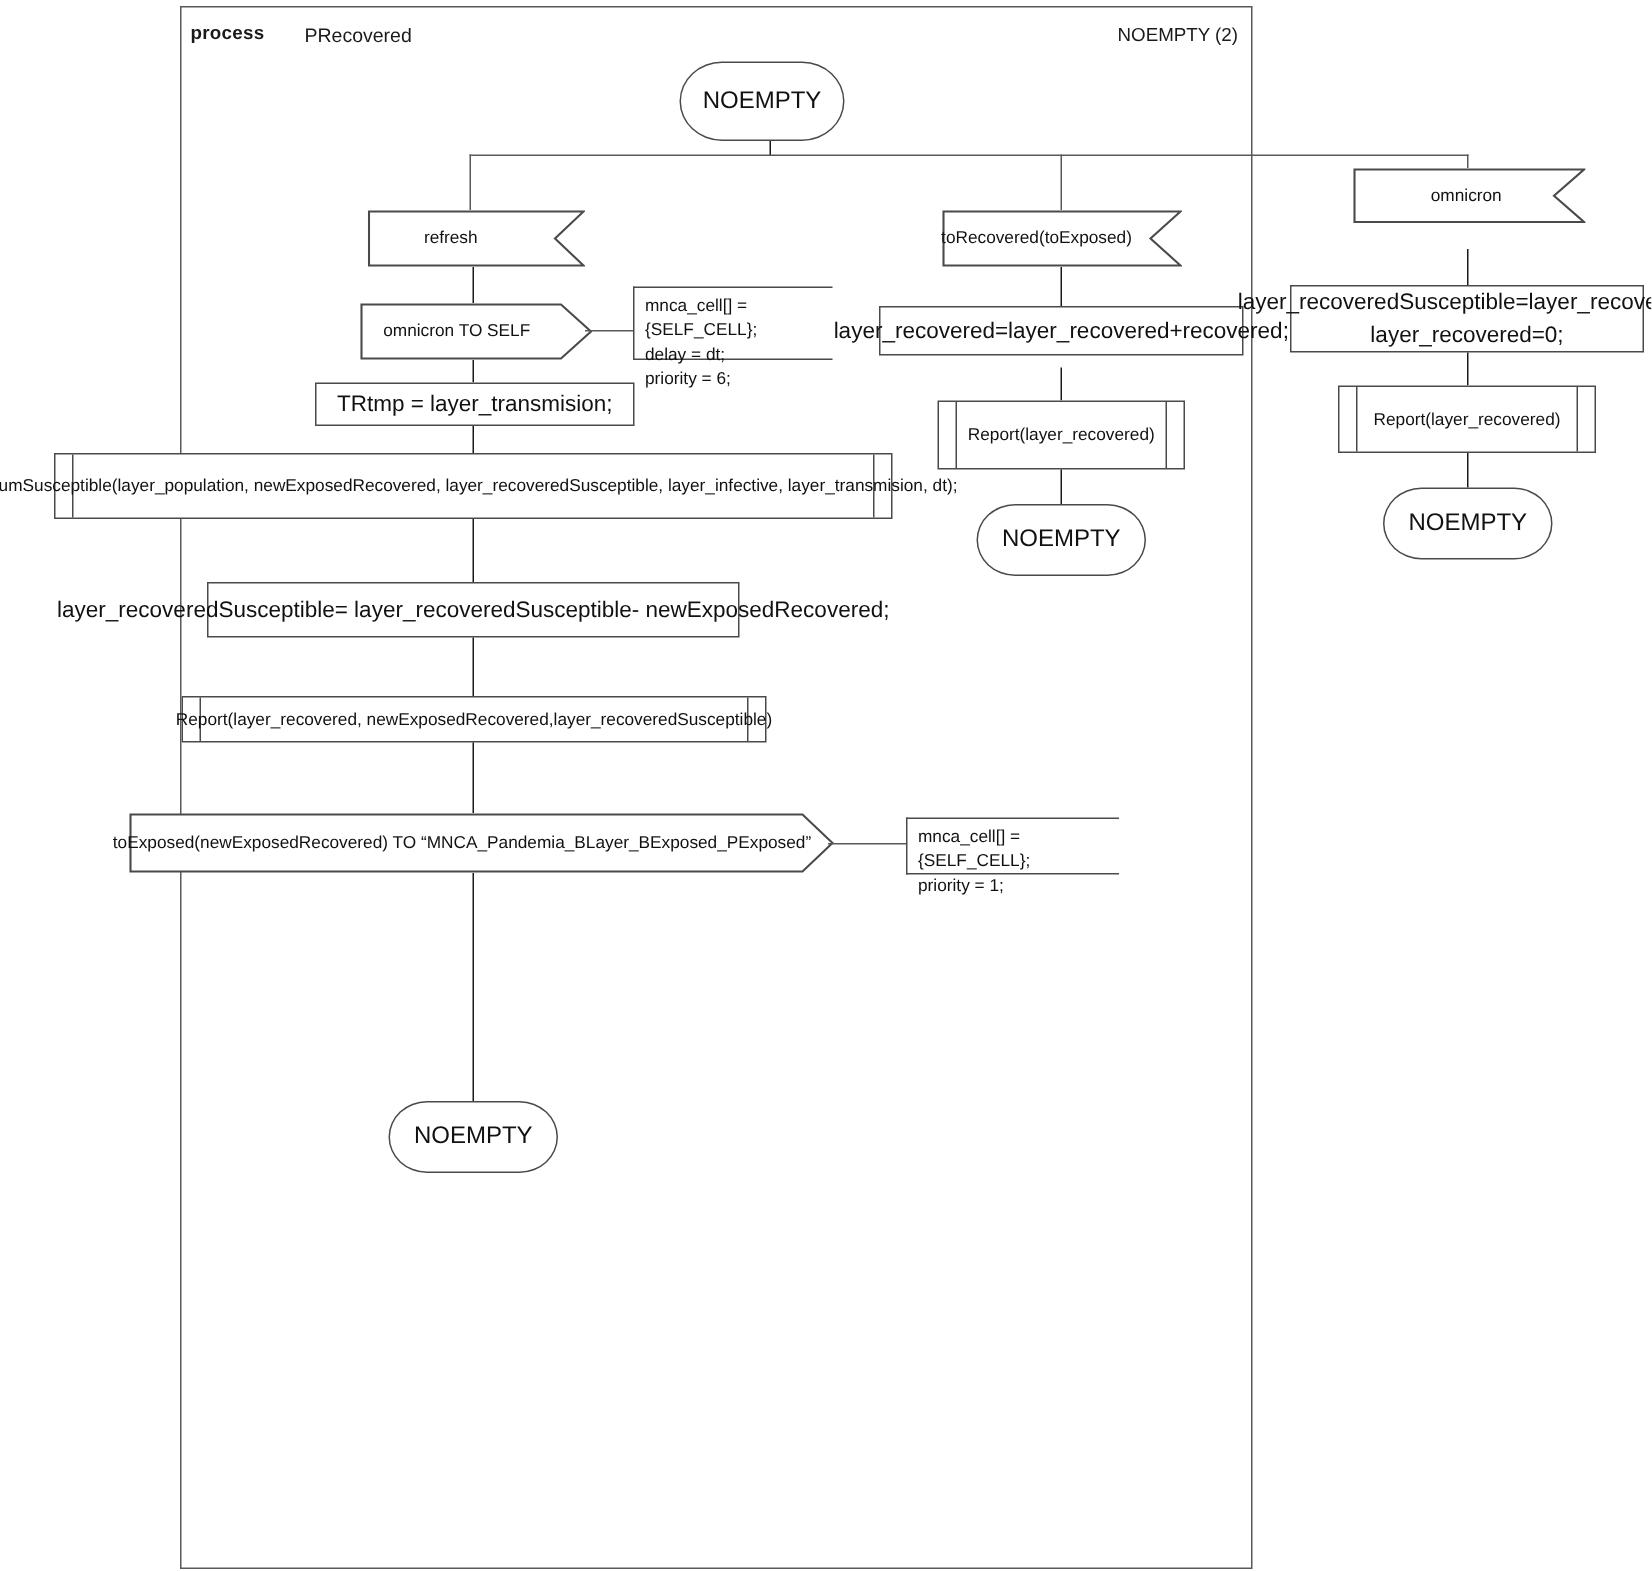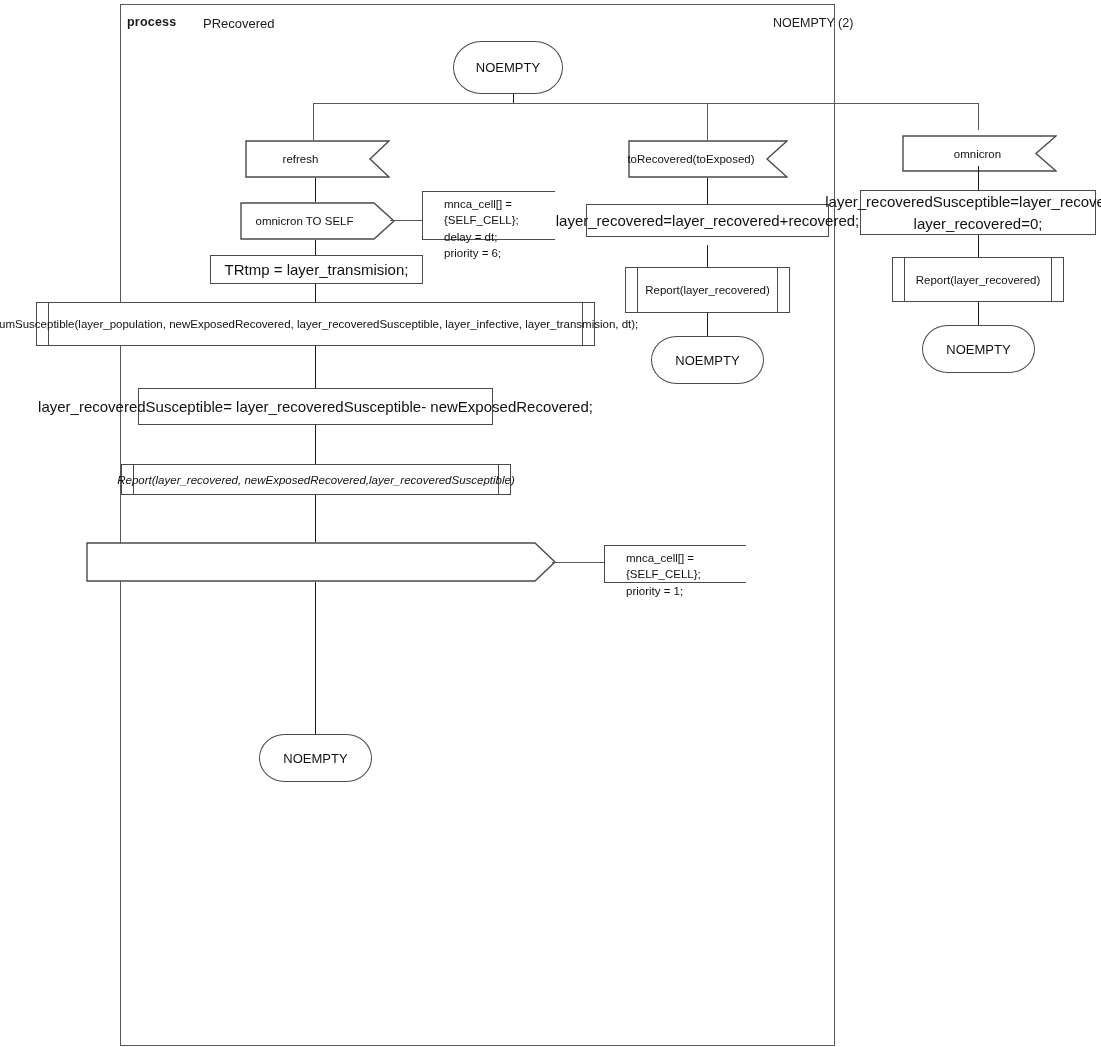--- a/index.html
+++ b/index.html
@@ -43,21 +43,20 @@
     left: 203px;
     top: 16px;
     font-size: 13px;
     white-space: nowrap;
   }
   #frame-state-label {
     left: 745px;
     top: 16px;
     font-size: 12.5px;
     white-space: nowrap;
-    margin-left: 28px;
   }
 
   
   .vline {
     background: #1a1a1a;
     width: 1.2px;
   }
   .hline {
     background: #595959;
     height: 1.2px;
@@ -67,21 +66,21 @@
 
   
   .state {
     border: 1.3px solid #4a4a4a;
     border-radius: 32px / 30px;
     background: #fff;
     box-sizing: border-box;
     display: flex;
     align-items: center;
     justify-content: center;
-    font-size: 13px;
+    font-size: 16px;
     color: #111;
     white-space: nowrap;
   }
 
   
   .input-sym {
     box-sizing: border-box;
     background: #fff;
     display: flex;
     align-items: center;
@@ -162,21 +161,21 @@
   .comment {
     position: absolute;
     border-left: 1.3px solid #4a4a4a;
     border-top: 1.3px solid #4a4a4a;
     border-bottom: 1.3px solid #4a4a4a;
     border-right: none;
     background: #fff;
     box-sizing: border-box;
     font-size: 11.5px;
     color: #111;
-    padding: 4px 6px 4px 21px;
+    padding: 4px 6px 4px 7px;
     line-height: 1.42;
     white-space: pre-line;
   }
 </style>
 </head>
 <body>
 
 <div id="canvas">
 
   <div class="abs" id="process-frame"></div>
@@ -230,31 +229,32 @@
     <div class="bar r"></div>
     <div class="txt">numSusceptible(layer_population, newExposedRecovered, layer_recoveredSusceptible, layer_infective, layer_transmision, dt);</div>
   </div>
   <div class="abs vline" style="left:315px; top:346px; width:1.4px; height:42px;"></div>
 
   <div class="task" style="left:138px; top:388px; width:355px; height:37px; overflow:visible;">
     <span class="txt">layer_recoveredSusceptible= layer_recoveredSusceptible- newExposedRecovered;</span>
   </div>
   <div class="abs vline" style="left:315px; top:425px; width:1.4px; height:39px;"></div>
 
-  <div class="proc" style="left:121px; top:464px; width:390px; height:31px;font-style:italic;">
+  <div class="proc" style="left:121px; top:464px; width:390px; height:31px;">
     <div class="bar l"></div>
     <div class="bar r"></div>
     <div class="txt">Report(layer_recovered, newExposedRecovered,layer_recoveredSusceptible)</div>
   </div>
   <div class="abs vline" style="left:315px; top:495px; width:1.4px; height:47px;"></div>
 
   <div class="output-sym" style="left:86px; top:542px; width:470px; height:40px;">
     <svg class="shape" viewBox="0 0 470 40" preserveAspectRatio="none">
       <path d="M1,1 L449,1 L469,20 L449,39 L1,39 Z" fill="#ffffff" stroke="#4a4a4a" stroke-width="1.4"></path>
     </svg>
+    <span class="lbl">toExposed(newExposedRecovered) TO “MNCA_Pandemia_BLayer_BExposed_PExposed”</span>
   </div>
   <div class="abs cline" style="left:552px; top:562px; width:53px; height:1.3px;"></div>
   <div class="comment" style="left:604px; top:545px; width:142px; height:38px;">mnca_cell[] = {SELF_CELL};
 priority = 1;</div>
 
   <div class="abs vline" style="left:315px; top:582px; width:1.4px; height:152px;"></div>
 
   <div class="abs state" style="left:259px; top:734px; width:113px; height:48px;">
     <span>NOEMPTY</span>
   </div>
@@ -276,21 +276,21 @@
     <div class="bar l"></div>
     <div class="bar r"></div>
     <div class="txt">Report(layer_recovered)</div>
   </div>
   <div class="abs vline" style="left:707px; top:313px; width:1.4px; height:23px;"></div>
 
   <div class="abs state" style="left:651px; top:336px; width:113px; height:48px;">
     <span>NOEMPTY</span>
   </div>
 
-  <div class="input-sym" style="left:902px; top:135px; width:155px; height:37px;padding-left:30px;">
+  <div class="input-sym" style="left:902px; top:112px; width:155px; height:37px;padding-left:30px;">
     <svg class="shape" viewBox="0 0 155 37" preserveAspectRatio="none">
       <path d="M1,1 L154,1 L134,18.5 L154,36 L1,36 Z" fill="#ffffff" stroke="#4a4a4a" stroke-width="1.4"></path>
     </svg>
     <span class="lbl">omnicron</span>
   </div>
   <div class="abs vline" style="left:978px; top:166px; width:1.4px; height:24px;"></div>
 
   <div class="task" style="left:860px; top:190px; width:236px; height:45px;">
     <span class="txt multi" style="white-space:pre-line;">layer_recoveredSusceptible=layer_recovered;
 layer_recovered=0;</span>

